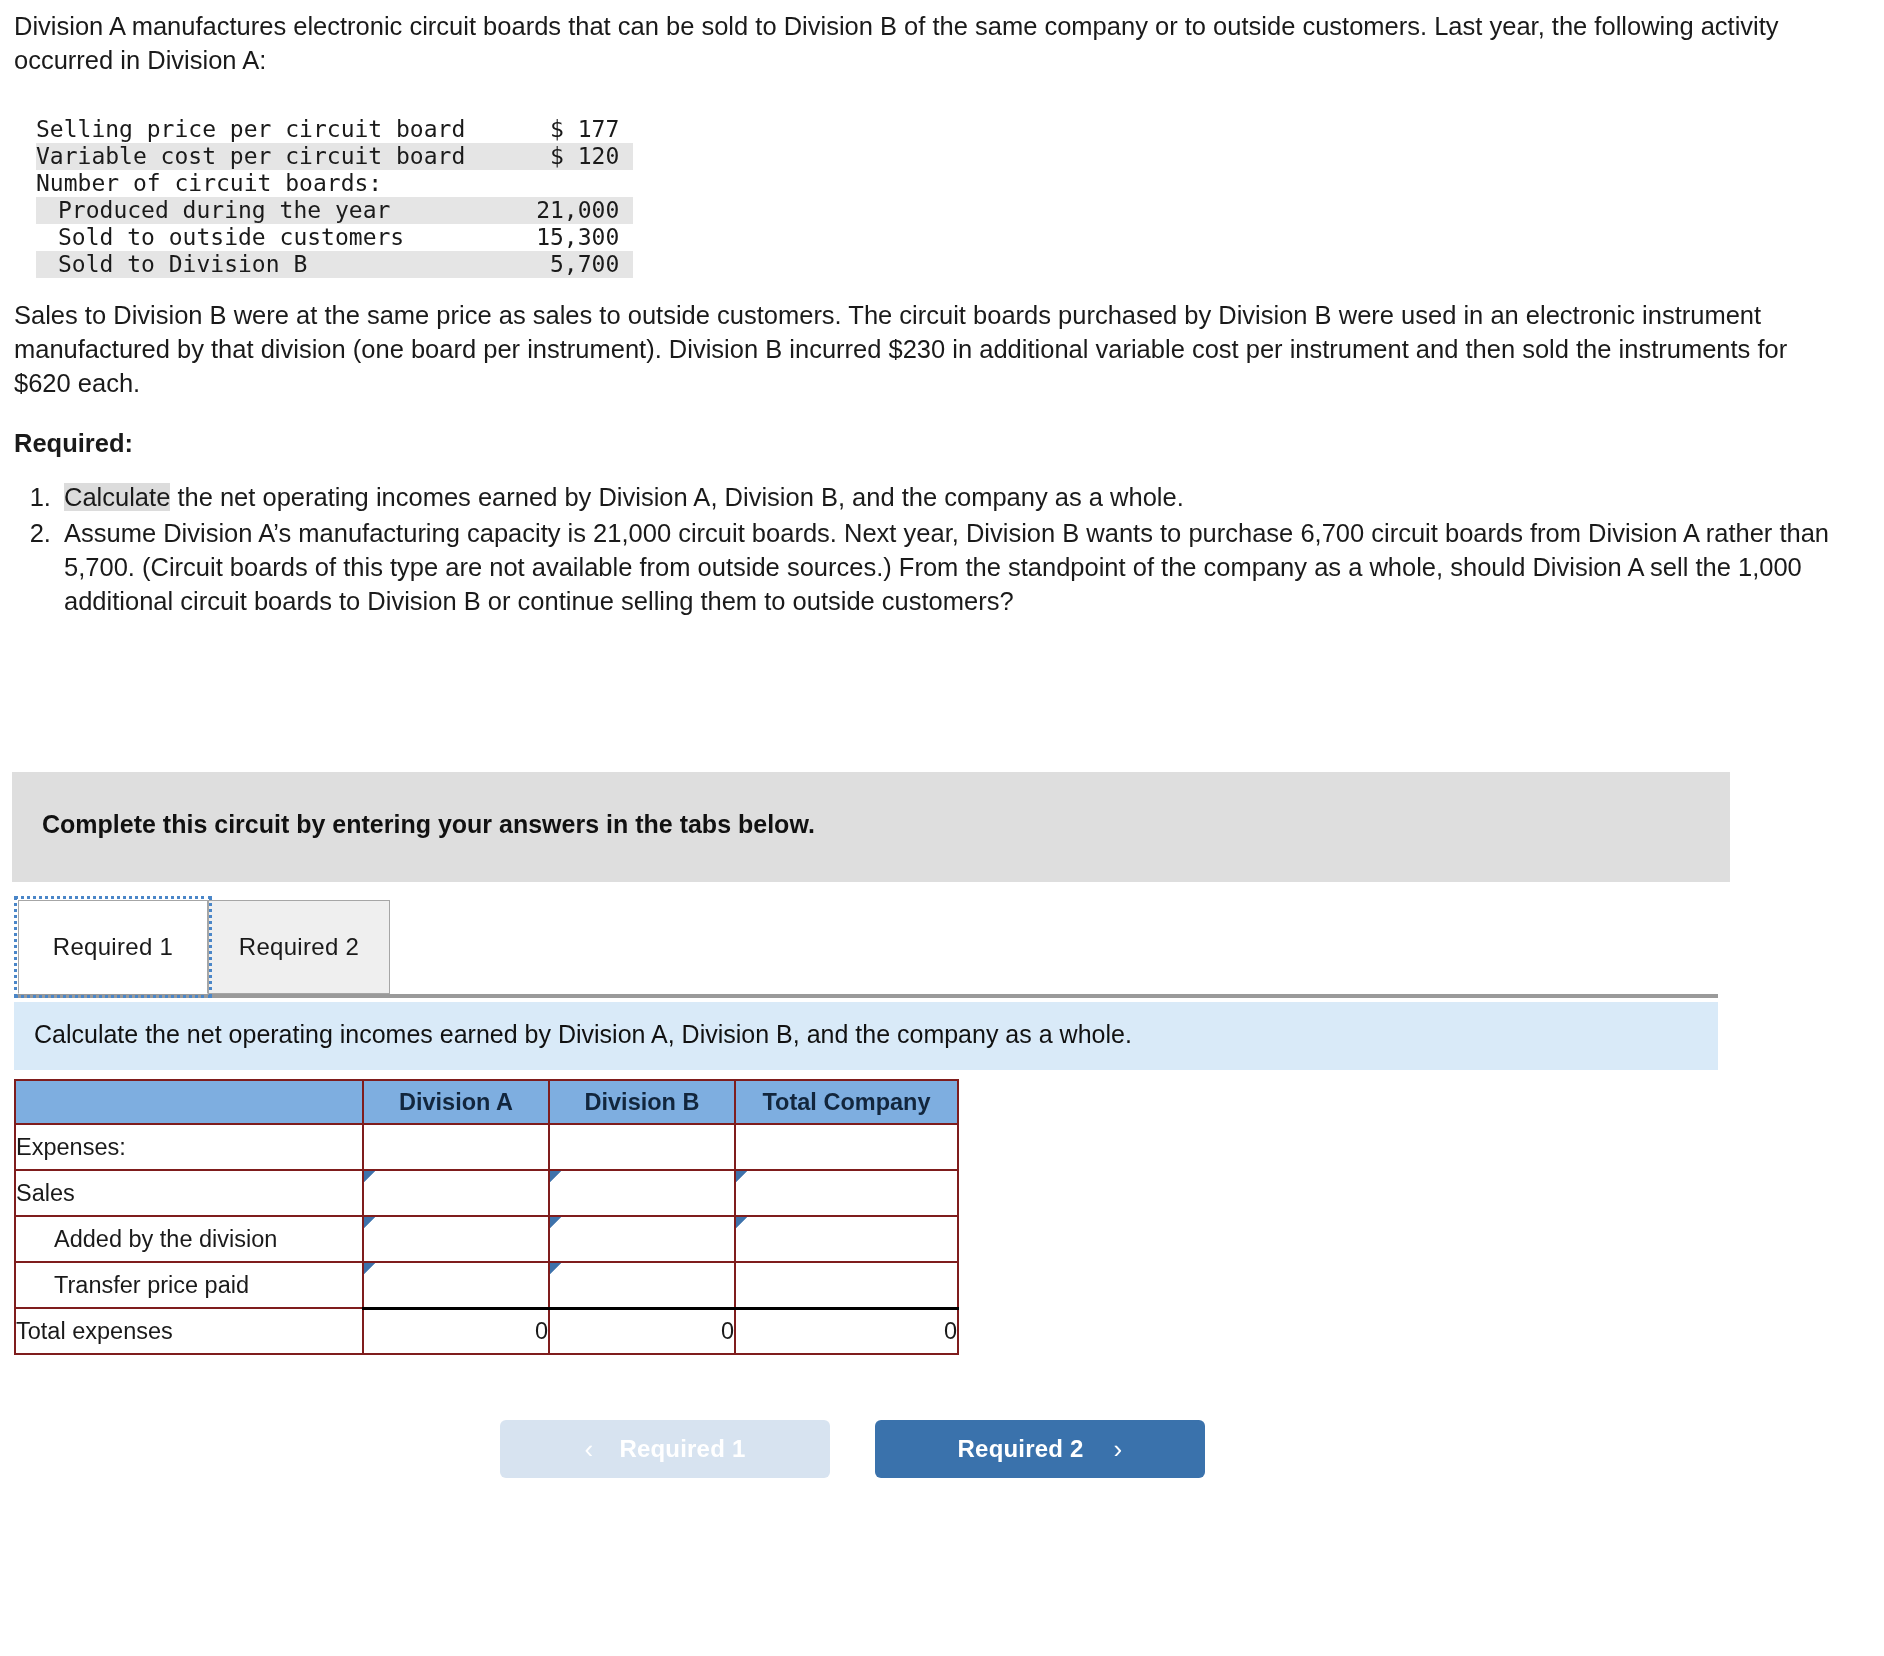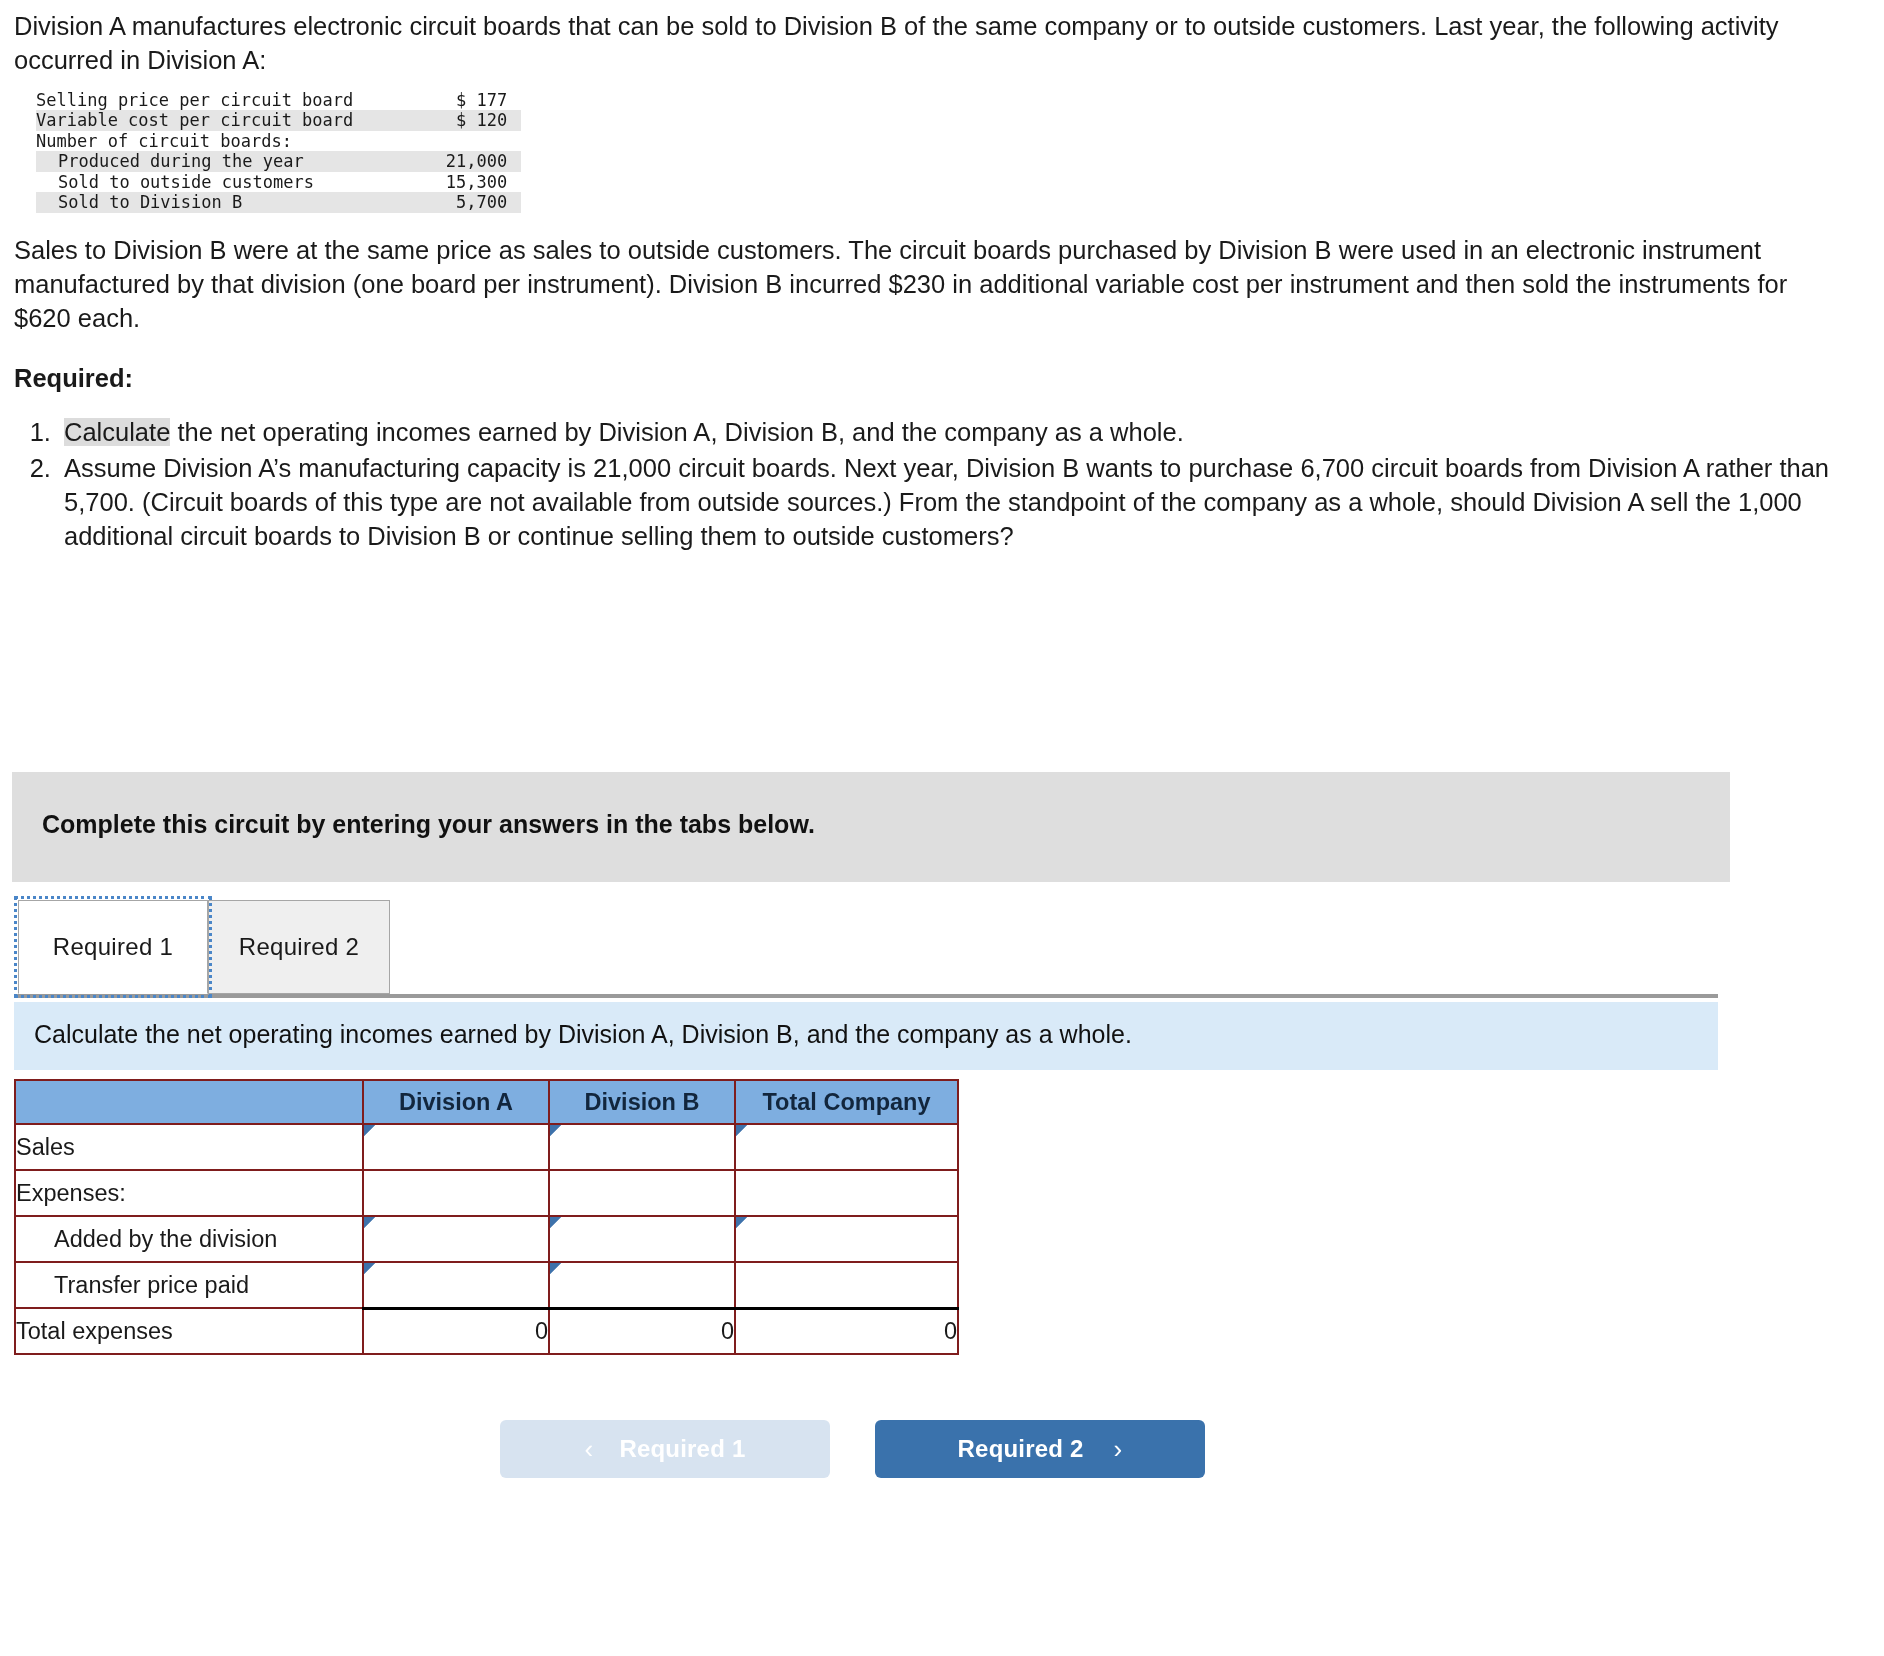--- a/index.html
+++ b/index.html
@@ -27,24 +27,24 @@
   
   .intro {
     font-size: 25.5px;
     line-height: 1.33;
     padding: 10px 18px 0 14px;
     max-width: 1800px;
   }
 
   
   .fact-table {
-    margin: 12px 0 0 36px;
+    margin: 38px 0 0 36px;
     border-collapse: collapse;
     font-family: "DejaVu Sans Mono", "Liberation Mono", monospace;
-    font-size: 17px;
+    font-size: 23px;
     line-height: 1.09;
   }
   .fact-table td {
     padding: 1px 0;
     white-space: pre;
   }
   .fact-table td.label {
     padding-right: 34px;
   }
   .fact-table td.value {
@@ -362,30 +362,30 @@
       <thead>
         <tr>
           <th class="rowhdr-blank"></th>
           <th class="col-a">Division A</th>
           <th class="col-b">Division B</th>
           <th class="col-t">Total Company</th>
         </tr>
       </thead>
       <tbody>
           <tr>
-            <td class="rowlabel">Sales</td>
-            <td class="inputcell"><span class="flag"></span><span></span></td>
-            <td class="inputcell"><span class="flag"></span><span></span></td>
-            <td class="inputcell"><span class="flag"></span><span></span></td>
-          </tr>
-          <tr>
             <td class="rowlabel">Expenses:</td>
             <td class="blankcell"></td>
             <td class="blankcell"></td>
             <td class="blankcell"></td>
+          </tr>
+          <tr>
+            <td class="rowlabel">Sales</td>
+            <td class="inputcell"><span class="flag"></span><span></span></td>
+            <td class="inputcell"><span class="flag"></span><span></span></td>
+            <td class="inputcell"><span class="flag"></span><span></span></td>
           </tr>
           <tr>
             <td class="rowlabel indent">Added by the division</td>
             <td class="inputcell"><span class="flag"></span><span></span></td>
             <td class="inputcell"><span class="flag"></span><span></span></td>
             <td class="inputcell"><span class="flag"></span><span></span></td>
           </tr>
           <tr>
             <td class="rowlabel indent">Transfer price paid</td>
             <td class="inputcell"><span class="flag"></span><span></span></td>

